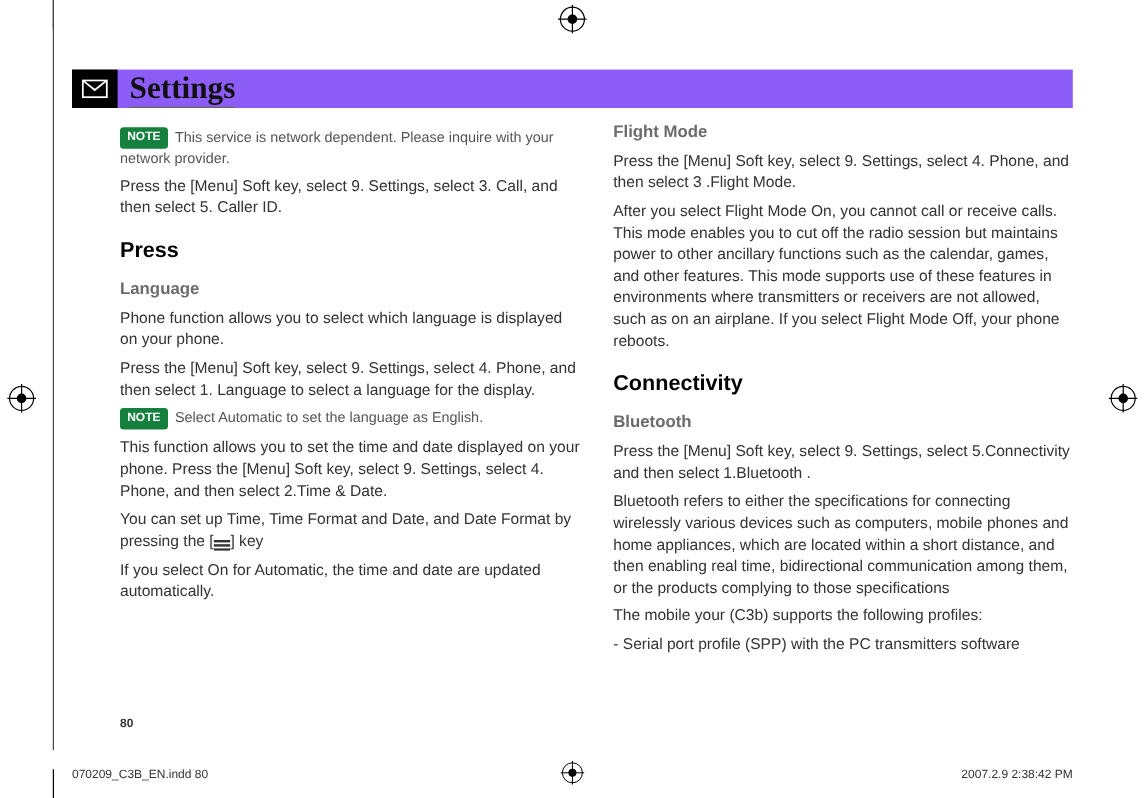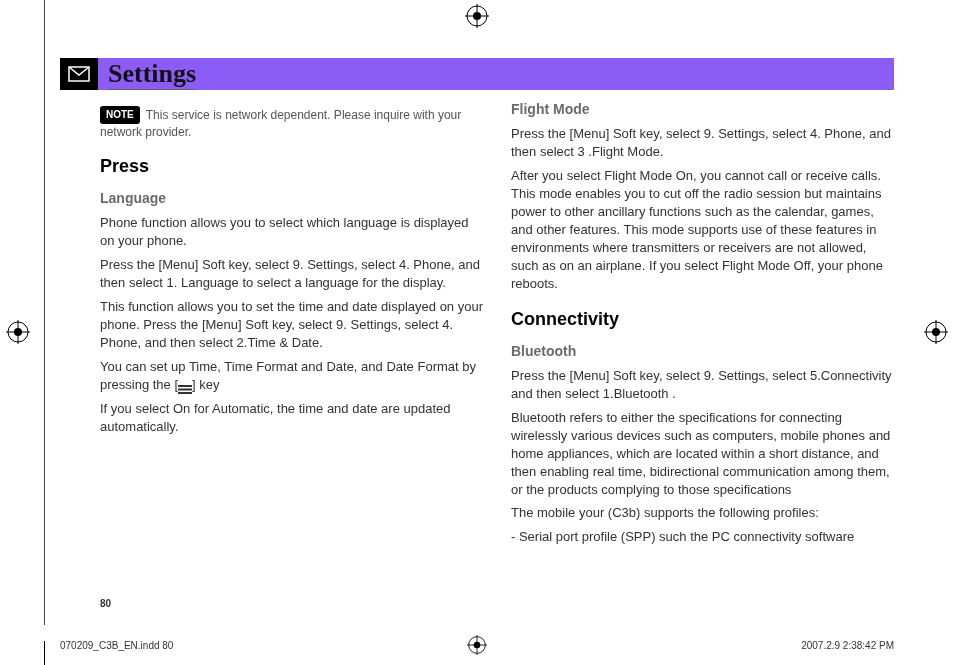--- a/index.html
+++ b/index.html
@@ -88,21 +88,21 @@
     margin: 14px 0 4px 0;
   }
   h3 {
     font-weight: bold;
     font-size: 14px;
     color: #6b6b6b;
     margin: 10px 0 4px 0;
   }
   .note-badge {
     display: inline-block;
-    background: #000000;
+    background: #15803d;
     color: #fff;
     font-size: 10px;
     font-weight: bold;
     border-radius: 3px;
     padding: 2px 6px;
     margin-right: 6px;
     vertical-align: 1px;
   }
   .note-line { font-size: 12px; color: #555; margin: 4px 0 8px 0; }
   .inline-icon {
@@ -175,25 +175,29 @@
     </div>
     <div class="title-text">Settings</div>
   </div>
 
   <div class="content">
 
     <div class="col">
       <p class="note-line">
         <span class="note-badge">NOTE</span><span>This service is network dependent. Please inquire with your network provider.</span>
       </p>
+      <p>Press the [Menu] Soft key, select 9. Settings, select 3. Call, and then select 5. Caller ID.</p>
 
       <h2>Press</h2>
       <h3>Language</h3>
       <p>Phone function allows you to select which language is displayed on your phone.</p>
       <p>Press the [Menu] Soft key, select 9. Settings, select 4. Phone, and then select 1. Language to select a language for the display.</p>
+      <p class="note-line">
+        <span class="note-badge">NOTE</span><span>Select Automatic to set the language as English.</span>
+      </p>
 
       <p>This function allows you to set the time and date displayed on your phone. Press the [Menu] Soft key, select 9. Settings, select 4. Phone, and then select 2.Time &amp; Date.</p>
       <p>
         <span>You can set up Time, Time Format and Date, and Date Format by pressing the [</span><span class="inline-icon"><svg viewBox="0 0 14 10">
               <rect x="0" y="1" width="14" height="2" fill="#333"></rect>
               <rect x="0" y="4.5" width="14" height="2" fill="#333"></rect>
               <rect x="0" y="8" width="14" height="2" fill="#333"></rect>
             </svg></span><span>] key</span>
       </p>
       <p>If you select On for Automatic, the time and date are updated automatically.</p>
@@ -202,21 +206,21 @@
     <div class="col">
       <h3 style="margin-top:0;">Flight Mode</h3>
       <p>Press the [Menu] Soft key, select 9. Settings, select 4. Phone, and then select 3 .Flight Mode.</p>
       <p>After you select Flight Mode On, you cannot call or receive calls. This mode enables you to cut off the radio session but maintains power to other ancillary functions such as the calendar, games, and other features. This mode supports use of these features in environments where transmitters or receivers are not allowed, such as on an airplane. If you select Flight Mode Off, your phone reboots.</p>
 
       <h2>Connectivity</h2>
       <h3>Bluetooth</h3>
       <p>Press the [Menu] Soft key, select 9. Settings, select 5.Connectivity and then select 1.Bluetooth .</p>
       <p>Bluetooth refers to either the specifications for connecting wirelessly various devices such as computers, mobile phones and home appliances, which are located within a short distance, and then enabling real time, bidirectional communication among them, or the products complying to those specifications</p>
       <p>The mobile your (C3b) supports the following profiles:</p>
-      <p>- Serial port profile (SPP) such the PC connectivity software</p>
+      <p>- Serial port profile (SPP) with the PC transmitters software</p>
     </div>
   </div>
 
   <div class="page-num">80</div>
 
   <div class="footer">
     <span>070209_C3B_EN.indd   80</span>
     <span class="reg-center">
       <svg width="20" height="20" viewBox="0 0 24 24">
           <circle cx="12" cy="12" r="10" fill="none" stroke="#000" stroke-width="1"></circle>

